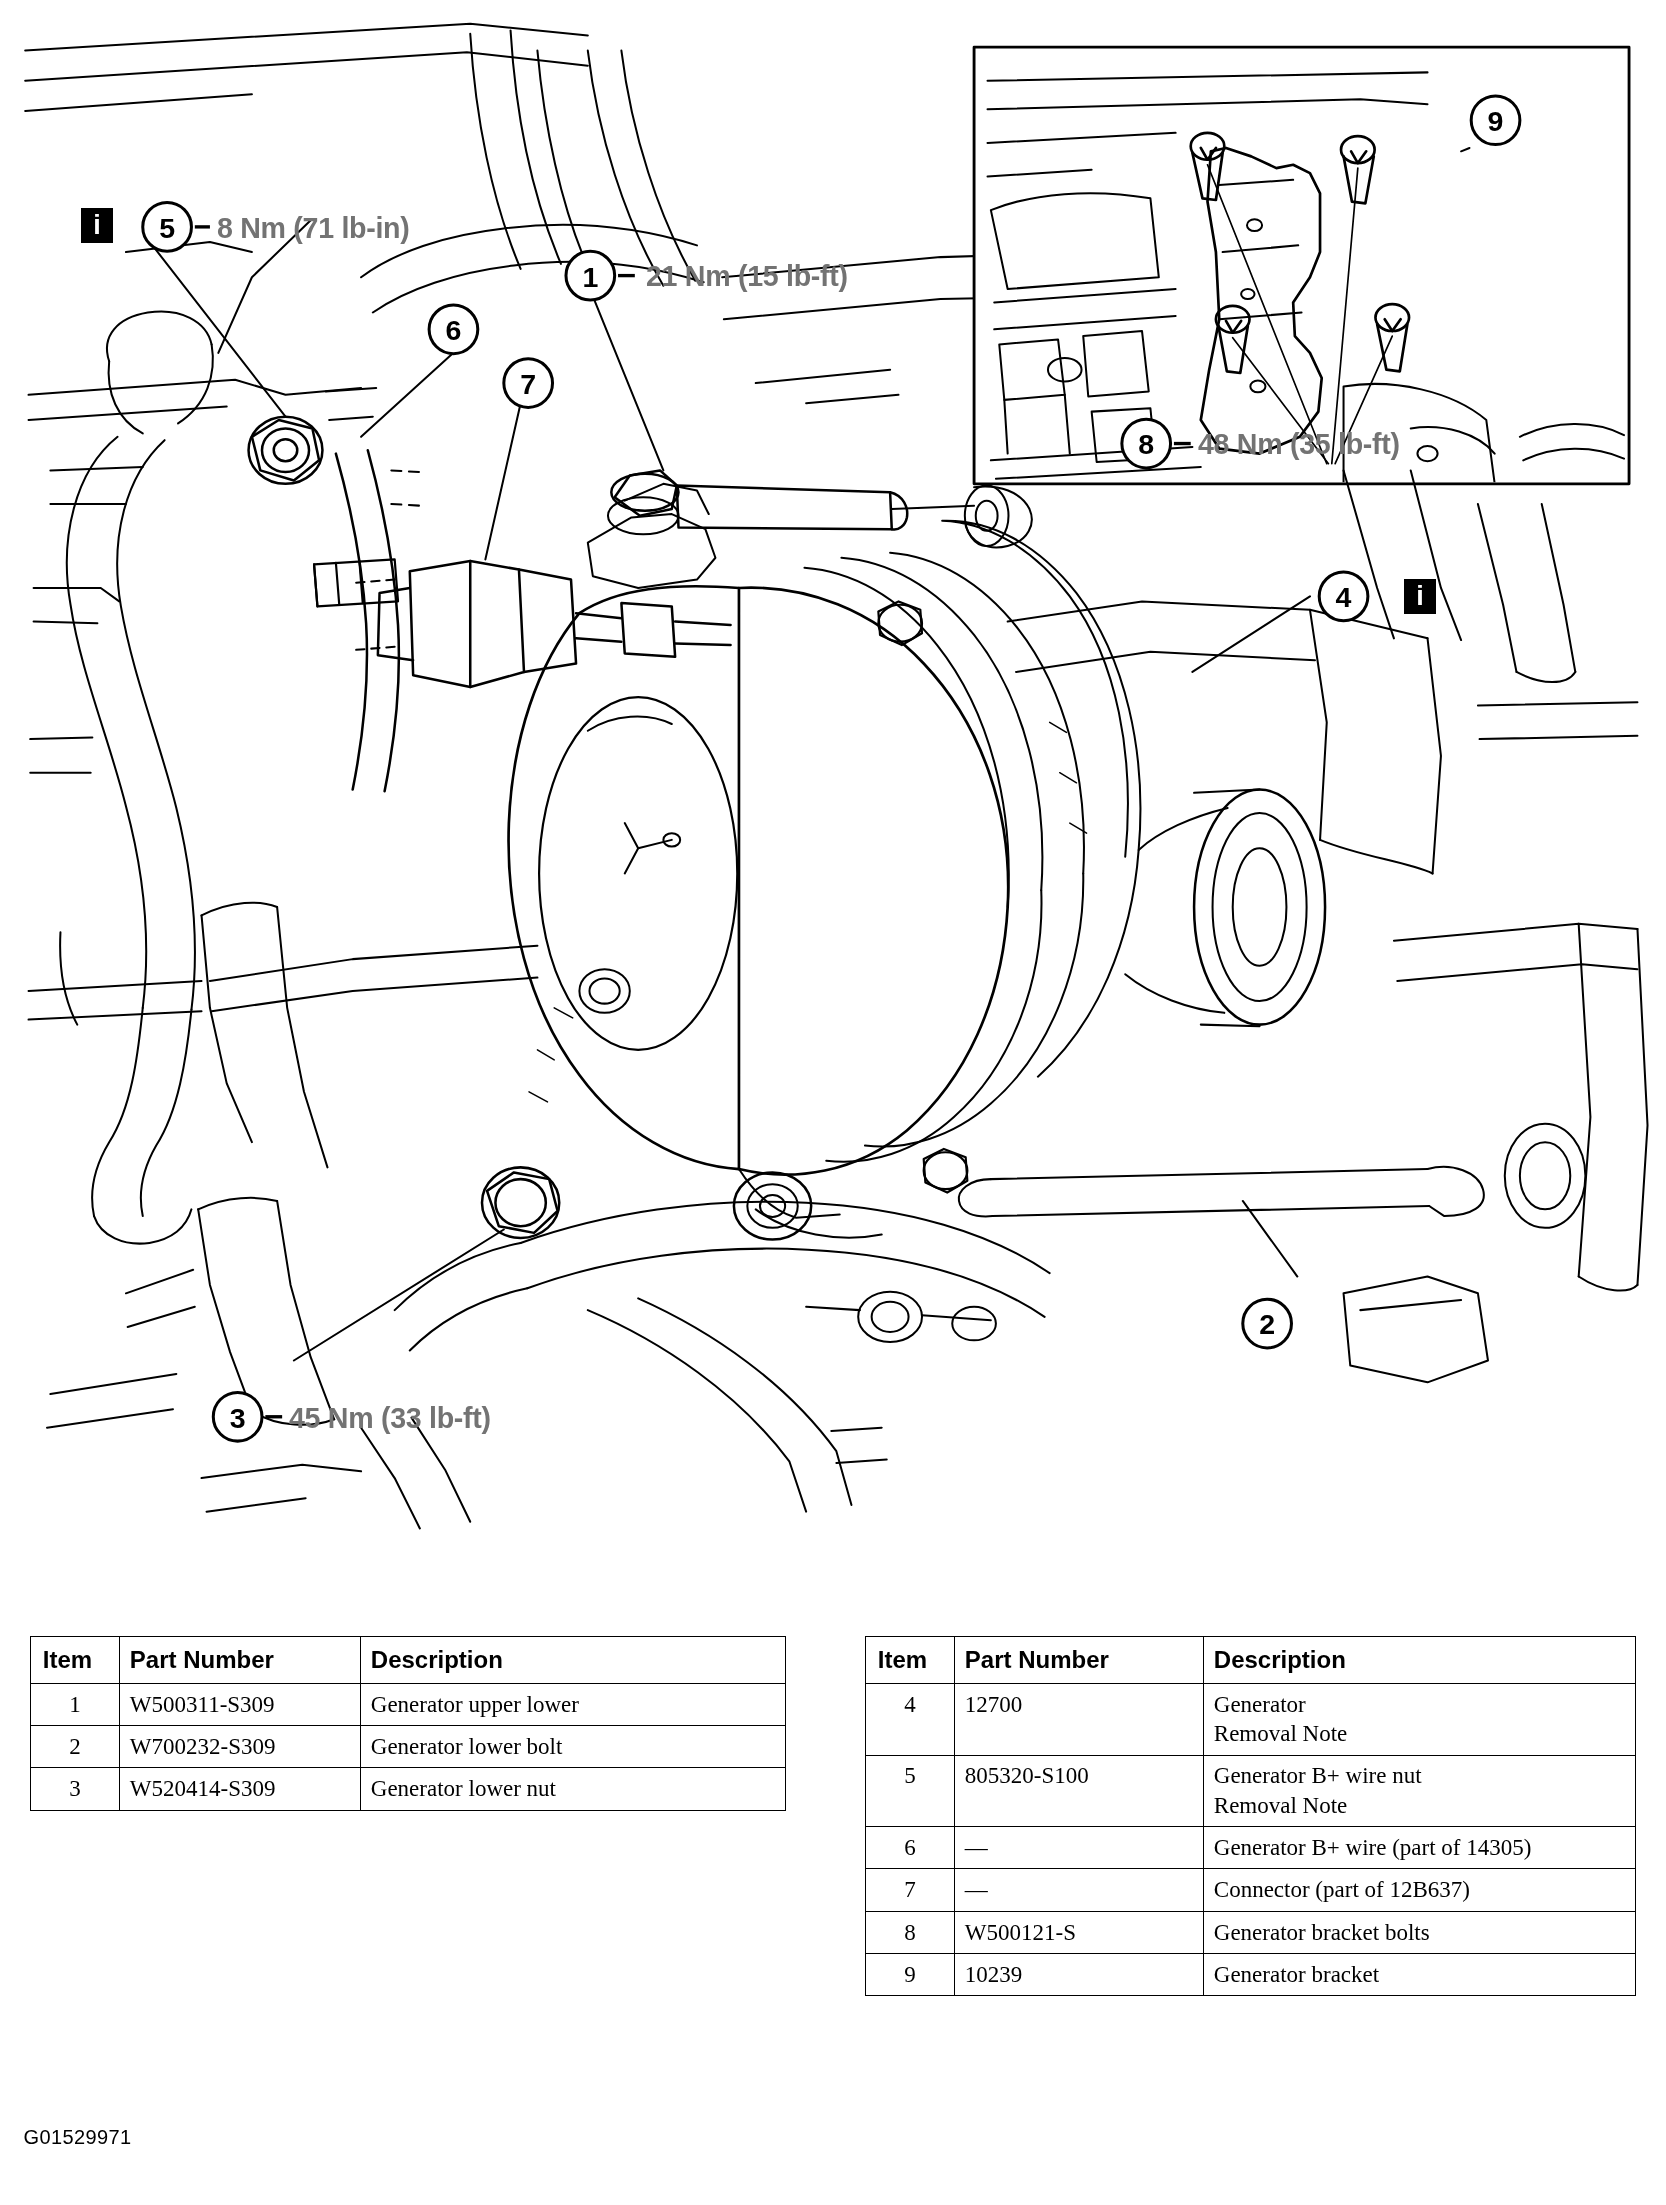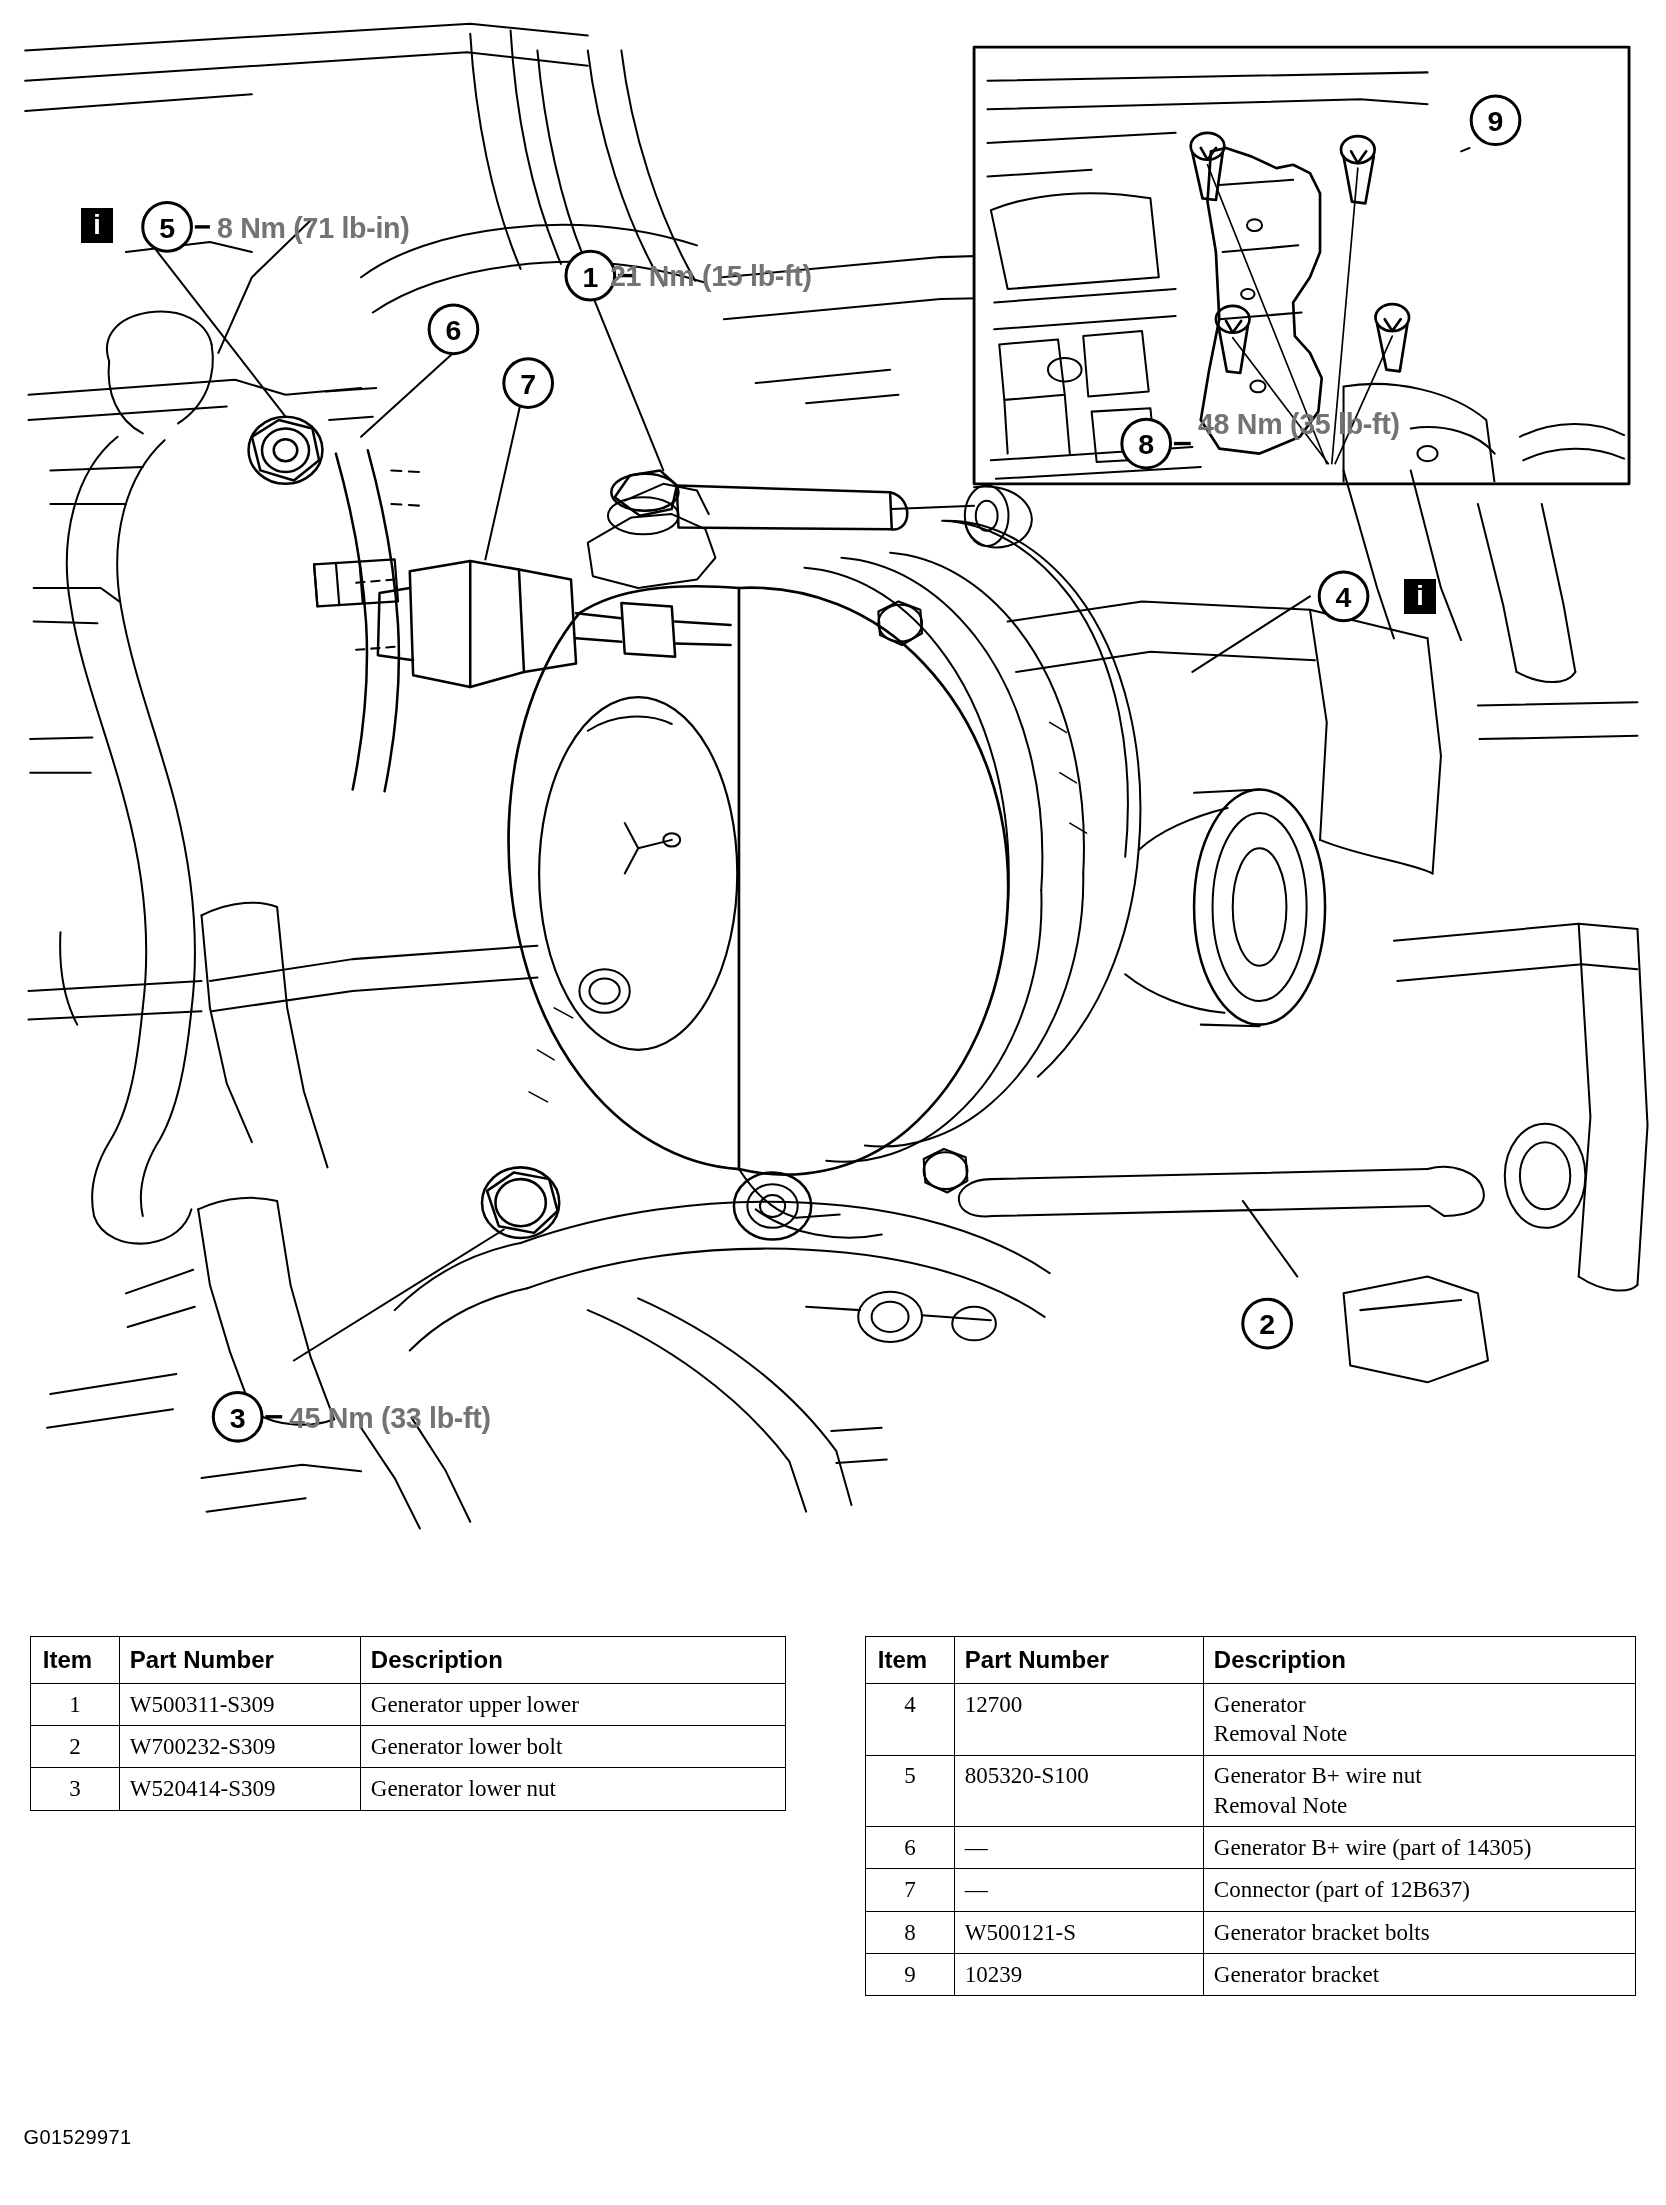--- a/index.html
+++ b/index.html
@@ -448,23 +448,23 @@
     <text x="1600" y="723">4</text>
     <text x="1509" y="1589">2</text>
     <text x="283" y="1700">3</text>
   </g>
 </svg>
 
 <div class="info-badge" style="left:81px; top:208px;">i</div>
 
 <div class="callout-text" style="left:217px; top:212px;">8 Nm (71 lb-in)</div>
 
-<div class="callout-text" style="left:610px; top:260px;">21 Nm (15 lb-ft)</div>
-
-<div class="callout-text" style="left:1198px; top:408px;">48 Nm (35 lb-ft)</div>
+<div class="callout-text" style="left:646px; top:260px;">21 Nm (15 lb-ft)</div>
+
+<div class="callout-text" style="left:1198px; top:428px;">48 Nm (35 lb-ft)</div>
 
 <div class="info-badge" style="left:1404px; top:579px;">i</div>
 
 <div class="callout-text" style="left:289px; top:1402px;">45 Nm (33 lb-ft)</div>
 
 <table class="parts-table" id="table-left">
   <thead>
     <tr>
       <th class="col-item">Item</th>
       <th class="col-part">Part Number</th>

